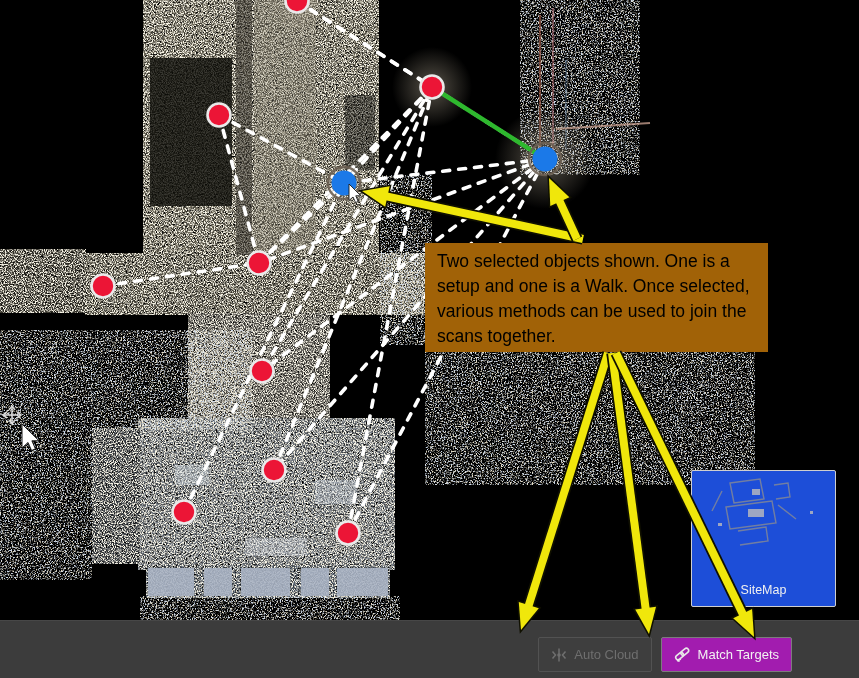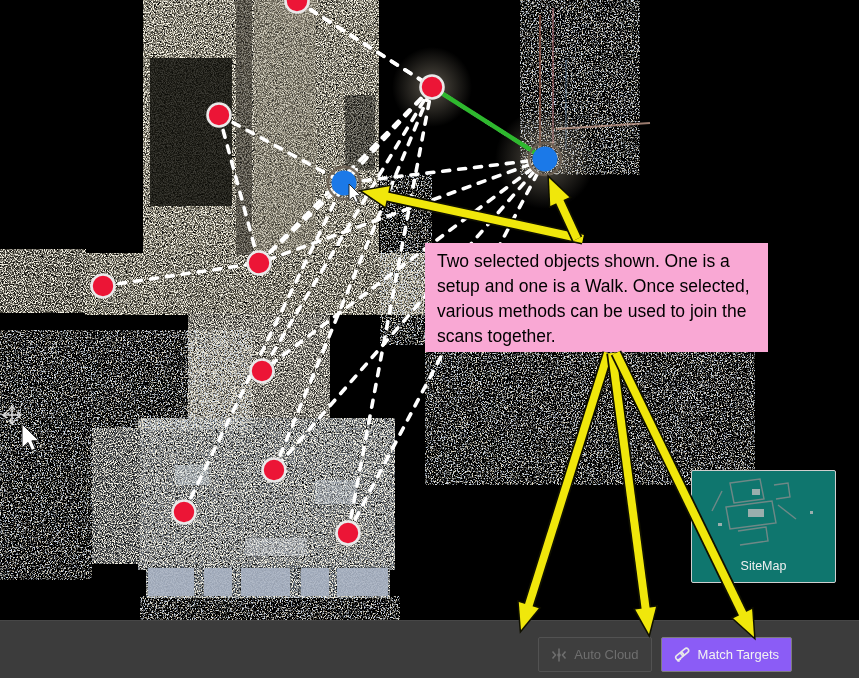--- a/index.html
+++ b/index.html
@@ -1,32 +1,32 @@
 <!DOCTYPE html>
 <html><head>
 <meta charset="utf-8">
 <style>
   html,body{margin:0;padding:0;background:#000;}
   #stage{position:relative;width:859px;height:678px;overflow:hidden;background:#000;
          font-family:"Liberation Sans",sans-serif;}
   #scene{position:absolute;left:0;top:0;z-index:1;}
   
   #callout{position:absolute;left:425px;top:243px;width:343px;height:109px;box-sizing:border-box;
-           background:#f9a8d4;color:#000;padding:6px 10px 20px 12px;font-size:17.5px;line-height:1.42;
+           background:#a16207;color:#000;padding:6px 10px 20px 12px;font-size:17.5px;line-height:1.42;
            z-index:2;}
   
-  #sitemap{position:absolute;left:691px;top:470px;width:145px;height:113px;box-sizing:border-box;
-           background:#0f766e;border:1px solid #cfcfcf;border-radius:2px;z-index:2;}
+  #sitemap{position:absolute;left:691px;top:470px;width:145px;height:137px;box-sizing:border-box;
+           background:#1d4ed8;border:1px solid #cfcfcf;border-radius:2px;z-index:2;}
   #sitemap .sm-label{position:absolute;left:0;right:0;bottom:9px;text-align:center;color:#f0f0f0;
            font-size:12.5px;}
   
   #toolbar{position:absolute;left:0;bottom:0;width:100%;height:57px;background:#3c3c3c;
            border-top:1px solid #474747;z-index:3;}
   #toolbar .btn-row{position:absolute;right:67px;top:16px;display:flex;gap:9px;border-radius:14px;}
-  .tb-btn{display:flex;align-items:center;gap:7px;height:35px;padding:0 12px;background:#8b5cf6;
+  .tb-btn{display:flex;align-items:center;gap:7px;height:35px;padding:0 12px;background:#a21caf;
           border:1px solid #7c7c7c;border-radius:2px;color:#f2f2f2;font-size:13px;
           font-family:"Liberation Sans",sans-serif;cursor:pointer;white-space:nowrap;}
   .tb-btn[disabled]{color:#6f6f6f;border-color:#525252;background:#3e3e3e;cursor:default;}
   .tb-btn svg{display:block;}
   
   #fx{position:absolute;left:0;top:0;z-index:4;pointer-events:none;}
   .dash{stroke:#ffffff;stroke-width:3.6;stroke-linecap:round;fill:none;stroke-dasharray:7 9;}
   .greenlink{stroke:#2eb82e;stroke-width:4.5;stroke-linecap:round;}
 </style>
 </head>

